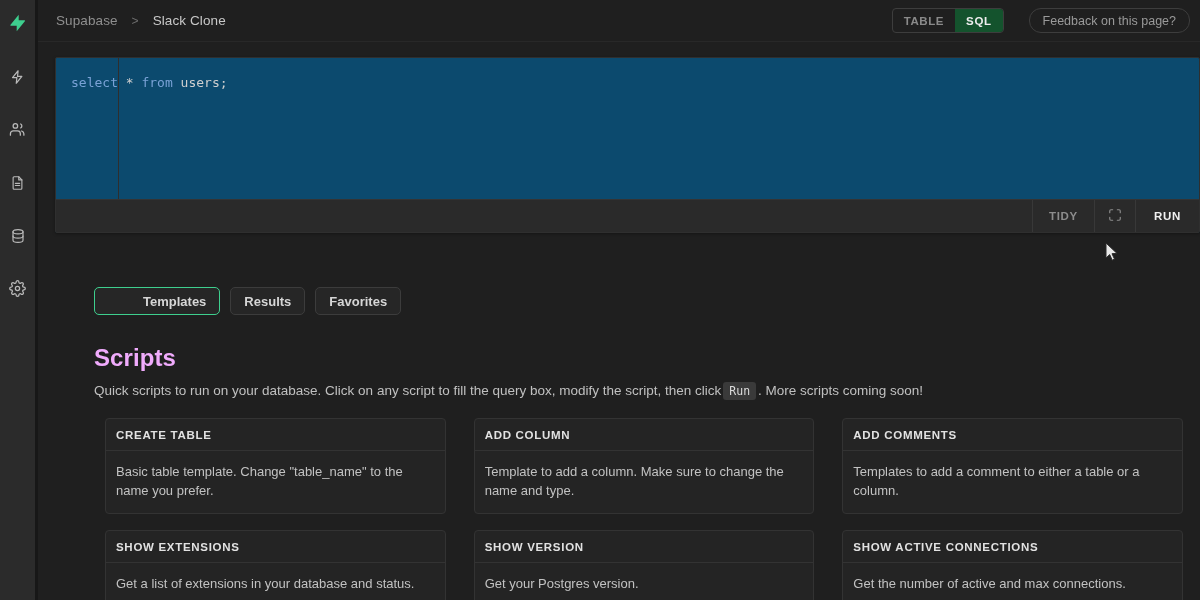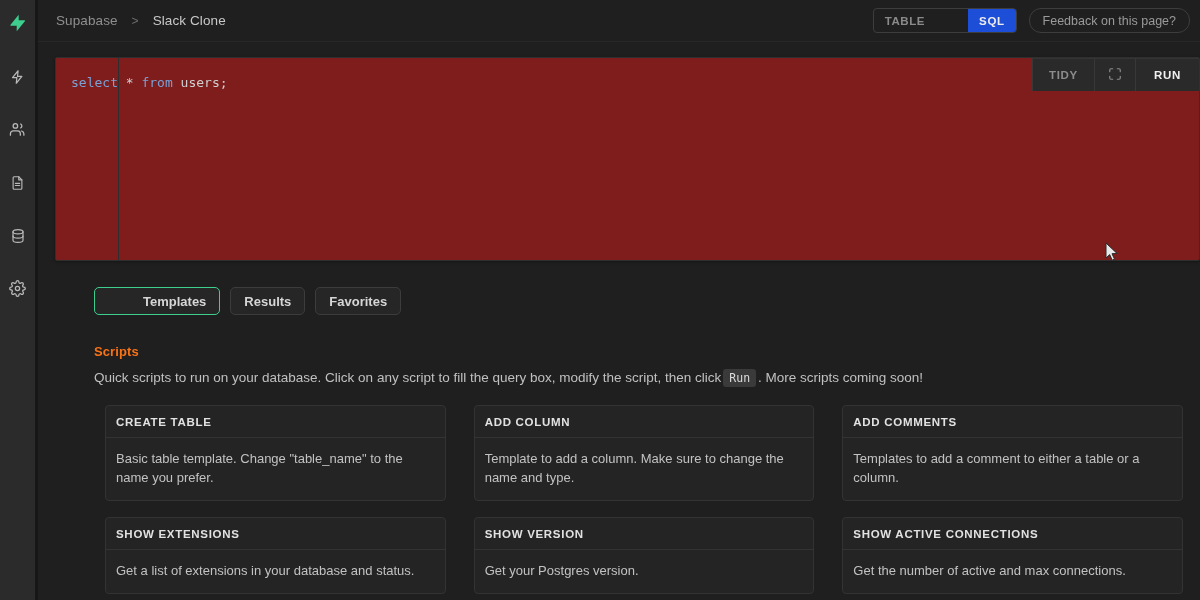--- a/index.html
+++ b/index.html
@@ -34,42 +34,42 @@
     background: #1f1f1f;
   }
   .crumb { color: #8f8f8f; font-size: 13.5px; letter-spacing: .1px; }
   .crumb.last { color: #c8c8c8; }
   .crumb-sep { color: #6d6d6d; font-size: 12px; margin: 0 14px; }
   .spacer { flex: 1 1 auto; }
 
   .segmented {
     display: flex; align-items: stretch;
     border: 1px solid #3d3d3d; border-radius: 4px; overflow: hidden;
-    height: 25px; margin-right: 12px; gap: 32px;
+    height: 25px; margin-right: 25px;
   }
   .seg {
     display: flex; align-items: center; padding: 0 11px;
     font-size: 11.5px; font-weight: 700; letter-spacing: .6px;
     color: #8a8a8a; background: transparent;
   }
-  .seg.active { background: #1d4ed8; color: #ededed; }
+  .seg.active { background: #14532d; color: #ededed; }
 
   .feedback-btn {
     height: 25px; display: flex; align-items: center; padding: 0 13px;
     border: 1px solid #3d3d3d; border-radius: 12px;
     color: #9a9a9a; font-size: 12.5px; background: transparent;
   }
 
   
   #editor-wrap {
-    position: absolute; left: 17px; top: 57px; width: 1145px; height: 204px;
-    background: #7f1d1d;
+    position: absolute; left: 17px; top: 57px; width: 1145px; height: 176px;
+    background: #0c4a6e;
     border: 1px solid #2f2f2f;
     border-radius: 2px;
-    display: flex; flex-direction: row;
+    display: flex; flex-direction: column;
     box-shadow: 0 1px 3px rgba(0,0,0,.35);
   }
   #code-area { flex: 1 1 auto; position: relative; overflow: hidden; }
   .gutter-line { position: absolute; left: 62px; top: 0; bottom: 0; width: 1px; background: #2e2e2e; }
   .code-line {
     position: absolute; left: 15px; top: 16px;
     font-family: "DejaVu Sans Mono", monospace;
     font-size: 13px; line-height: 18px; white-space: pre;
   }
   .tok-kw   { color: #7aa2d6; }
@@ -94,21 +94,21 @@
   #tabs { position: absolute; left: 56px; top: 287px; display: flex; gap: 10px; }
   .tab {
     height: 28px; display: flex; align-items: center; padding: 0 13px;
     border: 1px solid #3c3c3c; border-radius: 5px;
     background: #262626; color: #d6d6d6; font-size: 13px; font-weight: 700;
   }
   .tab.active { border-color: #3ecf8e; padding-left: 48px; }
 
   
   #scripts { position: absolute; left: 56px; top: 344px; right: 17px; }
-  #scripts-title { color: #f97316; font-size: 13px; font-weight: 700; letter-spacing: .1px; }
+  #scripts-title { color: #f0abfc; font-size: 24px; font-weight: 700; letter-spacing: .1px; }
   #scripts-desc { color: #c0c0c0; font-size: 13.5px; margin-top: 10px; line-height: 17px; }
   .code-chip {
     background: #3a3a3a; color: #dcdcdc; border-radius: 3px;
     padding: 2px 6px; font-family: "DejaVu Sans Mono", monospace; font-size: 11.5px;
     margin: 0 2px;
   }
 
   #card-grid {
     margin-top: 18px;
     display: grid; grid-template-columns: repeat(3, 1fr);

